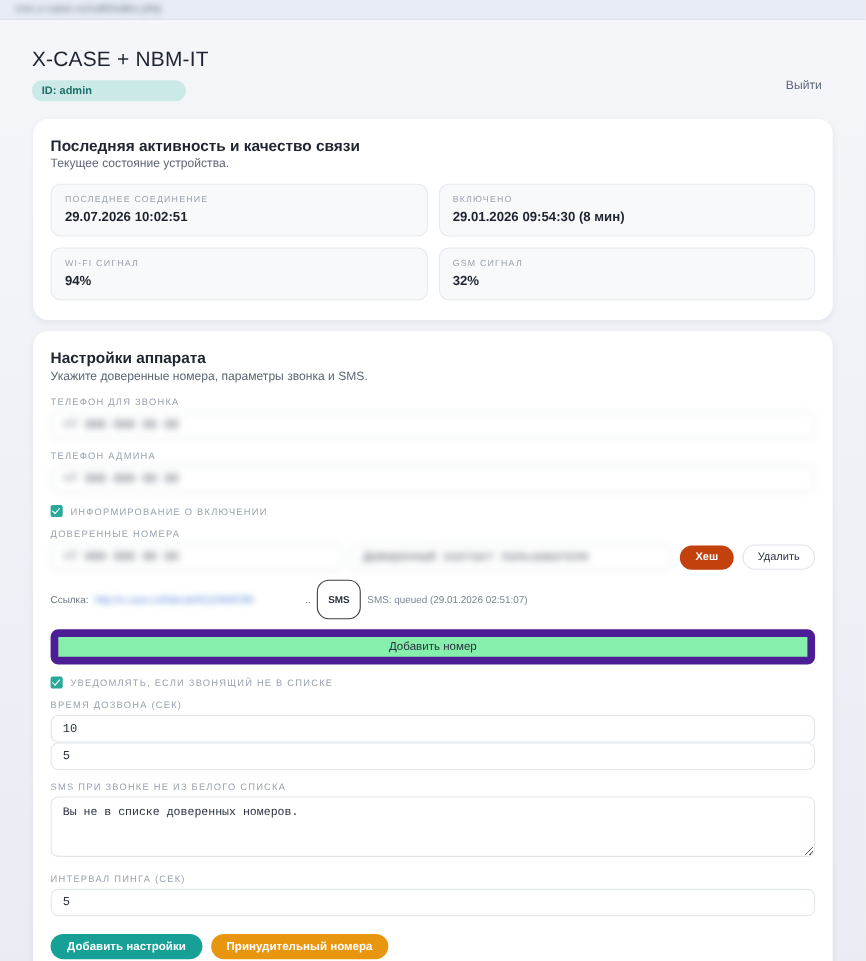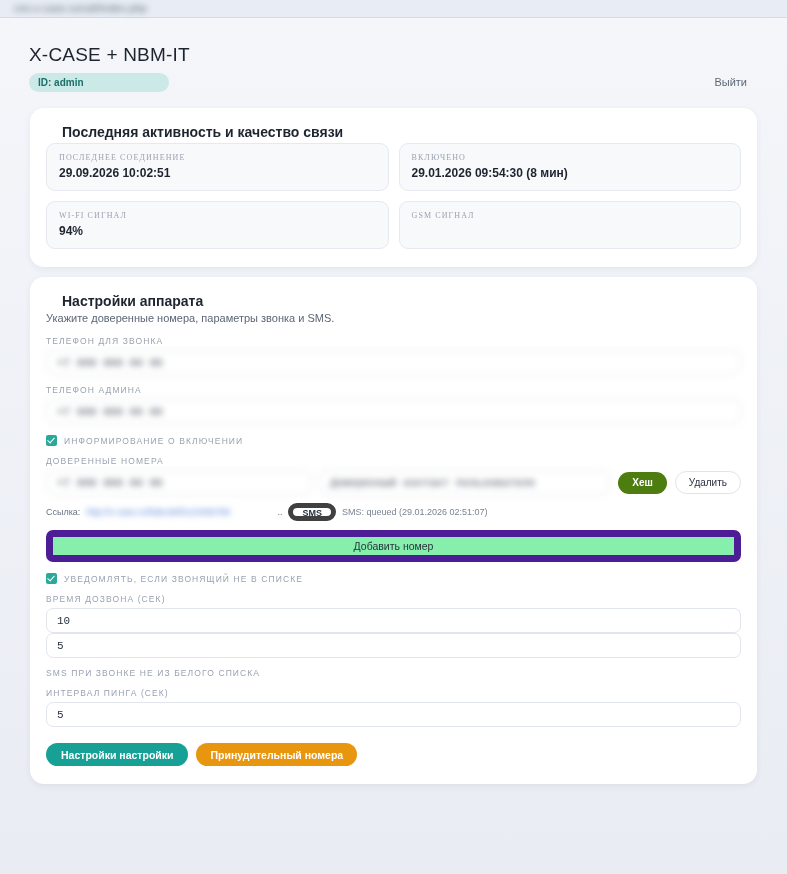--- a/index.html
+++ b/index.html
@@ -29,21 +29,21 @@
   .page {
     height: 856px;
     background: linear-gradient(180deg,#f4f6fa 0%, #e9ecf3 100%);
     padding: 0;
     overflow: hidden;
   }
   .page-header {
     padding: 26px 40px 6px 29px;
     display: flex;
     justify-content: space-between;
-    align-items: center;
+    align-items: flex-start;
   }
   .brand-title {
     font-size: 19px;
     color: #1d2430;
     font-weight: 400;
     letter-spacing: 0.2px;
     margin: 0 0 6px 0;
   }
   .id-badge {
     display: inline-block;
@@ -65,21 +65,21 @@
     background: #ffffff;
     border-radius: 14px;
     margin: 10px 30px 0 30px;
     padding: 16px 16px 18px 16px;
     box-shadow: 0 2px 6px rgba(40,50,70,0.07);
   }
   .card-title {
     font-size: 14px;
     font-weight: bold;
     color: #1e2430;
-    margin: 0 0 3px 16px;
+    margin: 0 0 3px 0;
   }
   .card-sub {
     font-size: 11px;
     color: #5d6personally;
     color: #5c6675;
     margin: 0 0 12px 0;
   }
   .tile-grid {
     display: grid;
     grid-template-columns: 1fr 1fr;
@@ -90,21 +90,20 @@
     border: 1px solid #e6e9ef;
     border-radius: 9px;
     padding: 9px 12px 10px 12px;
   }
   .tile-label {
     font-size: 8px;
     letter-spacing: 1.1px;
     color: #9aa2b0;
     text-transform: uppercase;
     margin-bottom: 4px;
-    font-family: Liberation Serif, serif;
   }
   .tile-value {
     font-size: 12px;
     font-weight: bold;
     color: #1d2430;
   }
   .field-label {
     font-size: 8.5px;
     letter-spacing: 1.1px;
     color: #9aa2b0;
@@ -155,21 +154,21 @@
   }
   .num-row {
     display: flex;
     gap: 8px;
     align-items: center;
     margin-top: 2px;
   }
   .num-row .inp.small { width: 278px; }
   .num-row .inp.mid { width: 305px; }
   .btn-hash {
-    background: #4d7c0f;
+    background: #c2410c;
     color: #fff;
     border: none;
     border-radius: 13px;
     height: 22px;
     padding: 0 14px;
     font-size: 10px;
     font-weight: bold;
     cursor: pointer;
   }
   .btn-del {
@@ -193,23 +192,23 @@
   .link-blur {
     color: #4a7fd6;
     filter: blur(3px);
     width: 185px;
     overflow: hidden;
     white-space: nowrap;
     font-size: 9px;
   }
   .btn-sms {
     background: #fff;
-    border: 5px solid #404040;
+    border: 1px solid #404040;
     border-radius: 11px;
-    height: 18px;
+    height: 36px;
     padding: 0 9px;
     font-size: 9px;
     font-weight: bold;
     color: #2a3240;
     cursor: pointer;
   }
   .sms-status { color: #7a8493; font-size: 9px; }
   .btn-add {
     width: 100%;
     background: #86efac;
@@ -269,35 +268,37 @@
   <div class="page-header">
     <div>
       <div class="brand-title">X-CASE + NBM-IT</div>
       <span class="id-badge">ID: admin</span>
     </div>
     <a href="#" class="logout-link">Выйти</a>
   </div>
 
   <div class="card">
     <div class="card-title">Последняя активность и качество связи</div>
+    <div class="card-sub">Текущее состояние устройства.</div>
     <div class="tile-grid">
       <div class="tile">
         <div class="tile-label">ПОСЛЕДНЕЕ СОЕДИНЕНИЕ</div>
-        <div class="tile-value">29.09.2026 10:02:51</div>
+        <div class="tile-value">29.07.2026 10:02:51</div>
       </div>
       <div class="tile">
         <div class="tile-label">ВКЛЮЧЕНО</div>
         <div class="tile-value">29.01.2026 09:54:30 (8 мин)</div>
       </div>
       <div class="tile">
         <div class="tile-label">WI-FI СИГНАЛ</div>
         <div class="tile-value">94%</div>
       </div>
       <div class="tile">
         <div class="tile-label">GSM СИГНАЛ</div>
+        <div class="tile-value">32%</div>
       </div>
     </div>
   </div>
 
   <div class="card">
     <div class="card-title">Настройки аппарата</div>
     <div class="card-sub">Укажите доверенные номера, параметры звонка и SMS.</div>
 
     <div class="field-label">ТЕЛЕФОН ДЛЯ ЗВОНКА</div>
     <input class="inp blurred" value="+7 900 000 00 00" style="">
@@ -332,23 +333,24 @@
       <span class="cb"></span>
       <span class="check-label">УВЕДОМЛЯТЬ, ЕСЛИ ЗВОНЯЩИЙ НЕ В СПИСКЕ</span>
     </div>
 
     <div class="field-label">ВРЕМЯ ДОЗВОНА (СЕК)</div>
     <input class="inp" value="10" style="">
 
     <input class="inp" value="5" style="">
 
     <div class="field-label">SMS ПРИ ЗВОНКЕ НЕ ИЗ БЕЛОГО СПИСКА</div>
+    <textarea class="ta" style="">Вы не в списке доверенных номеров.</textarea>
 
     <div class="field-label">ИНТЕРВАЛ ПИНГА (СЕК)</div>
     <input class="inp" value="5" style="">
 
     <div class="actions">
-      <button class="btn-save">Настройки настройки</button>
+      <button class="btn-save">Добавить настройки</button>
       <button class="btn-call">Принудительный номера</button>
     </div>
   </div>
 
 </div>
 
 </body></html>

